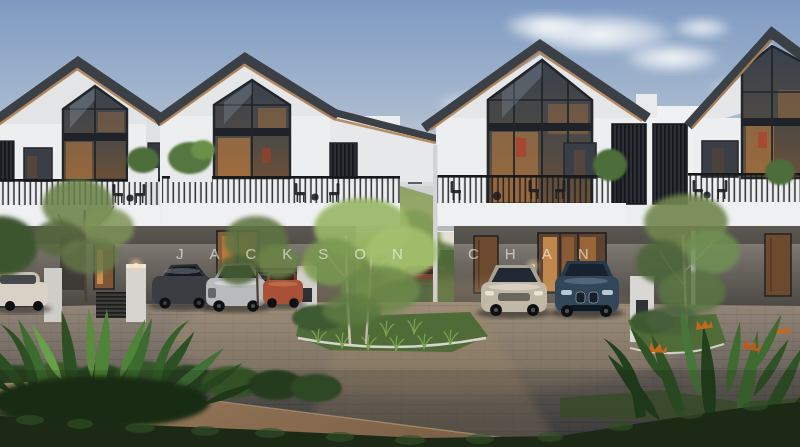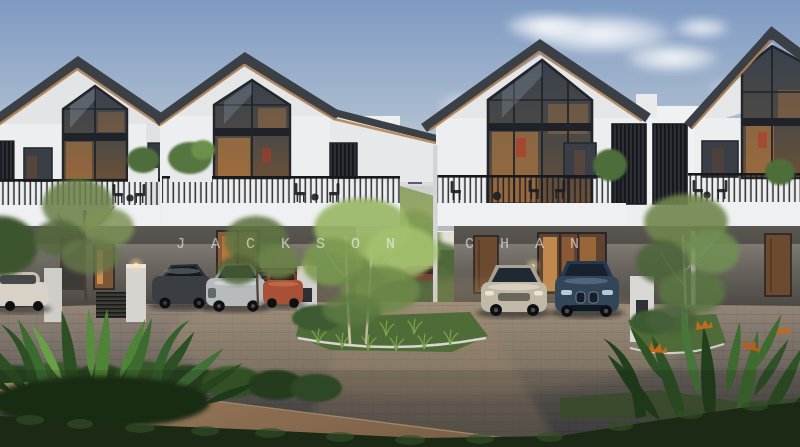--- a/index.html
+++ b/index.html
@@ -1,26 +1,25 @@
 <!DOCTYPE html>
 <html><head>
 <meta charset="utf-8">
 <style>
   html,body{margin:0;padding:0;background:#222;}
   #canvas{position:relative;width:800px;height:447px;overflow:hidden;
           font-family:"Liberation Sans",sans-serif;}
   #canvas svg{position:absolute;left:0;top:0;display:block;}
   .watermark{
-    position:absolute;left:176px;top:236px;
+    position:absolute;left:176px;top:245px;
     font-size:15px;font-weight:400;
     letter-spacing:26px;word-spacing:9px;
     color:#ffffff;opacity:.55;white-space:nowrap;
     text-shadow:0 0 1px rgba(255,255,255,.25);
     pointer-events:none;
-    font-family:Liberation Mono, monospace;
   }
 </style>
 </head>
 <body>
 
 <div id="canvas">
 <svg width="800" height="447" viewBox="0 0 800 447">
   <defs>
     <linearGradient id="skyGrad" x1="0" y1="0" x2="0" y2="1">
       <stop offset="0" stop-color="#7E9AC2"></stop>

